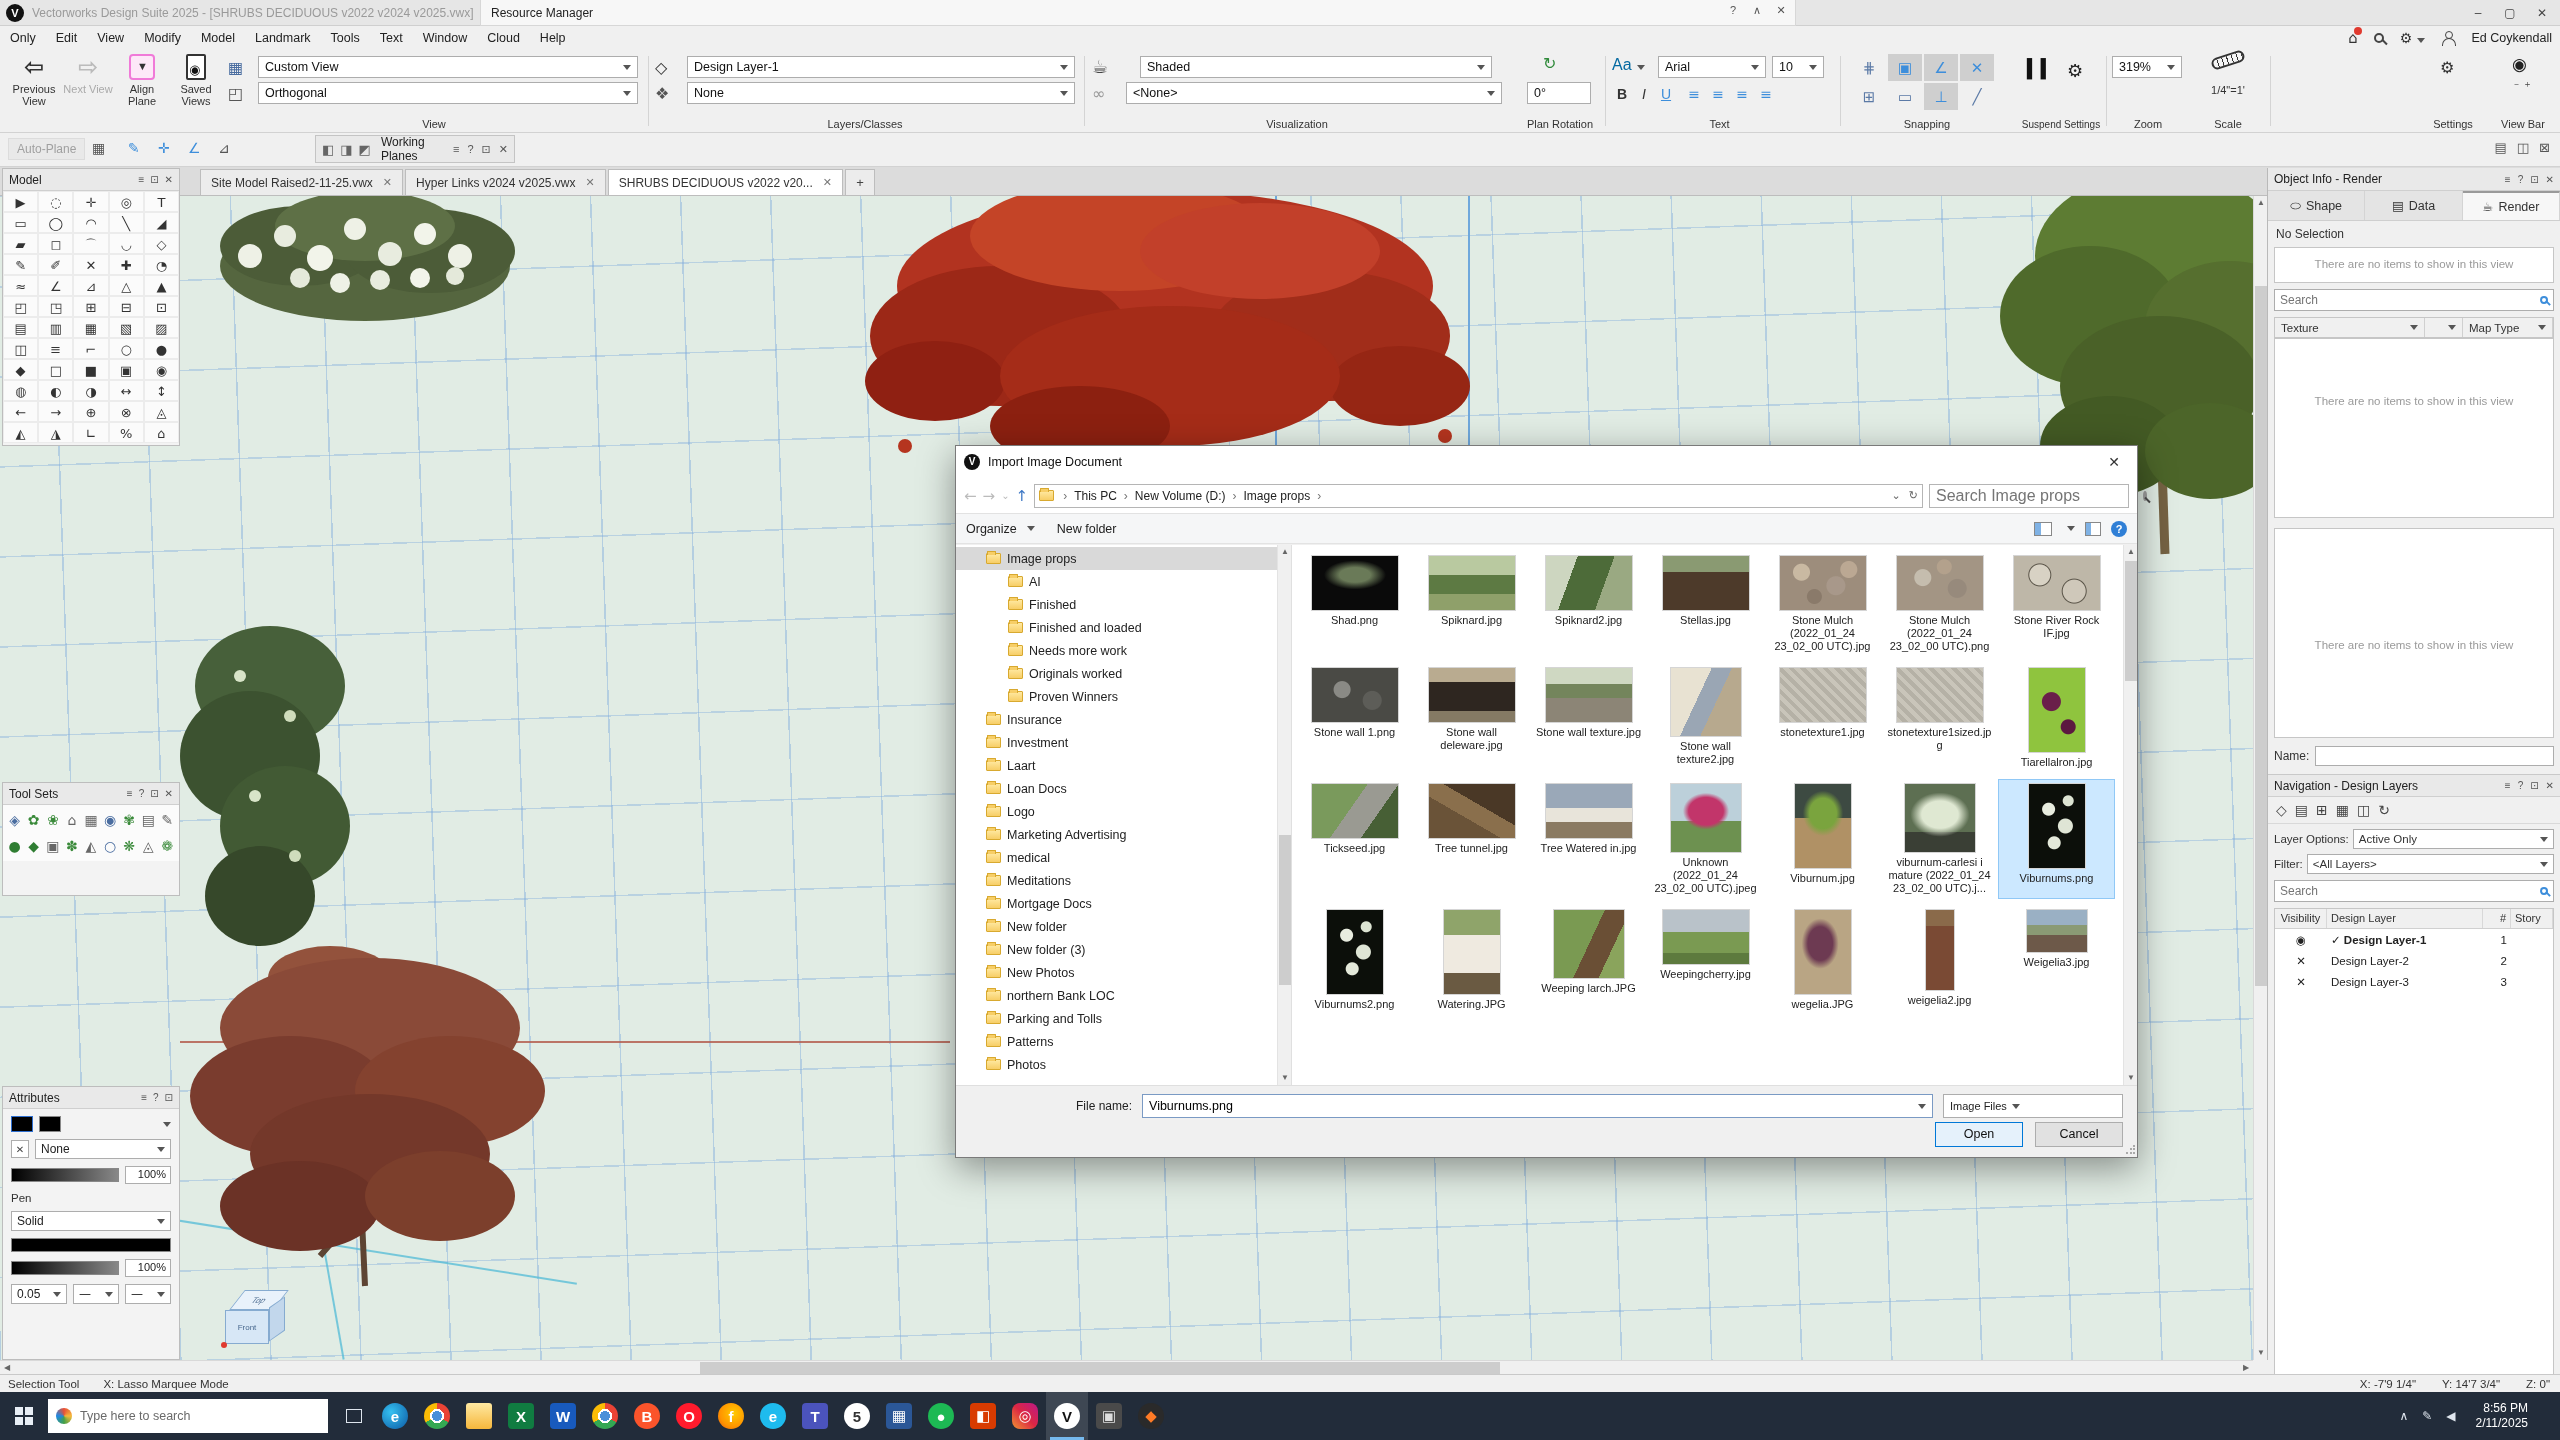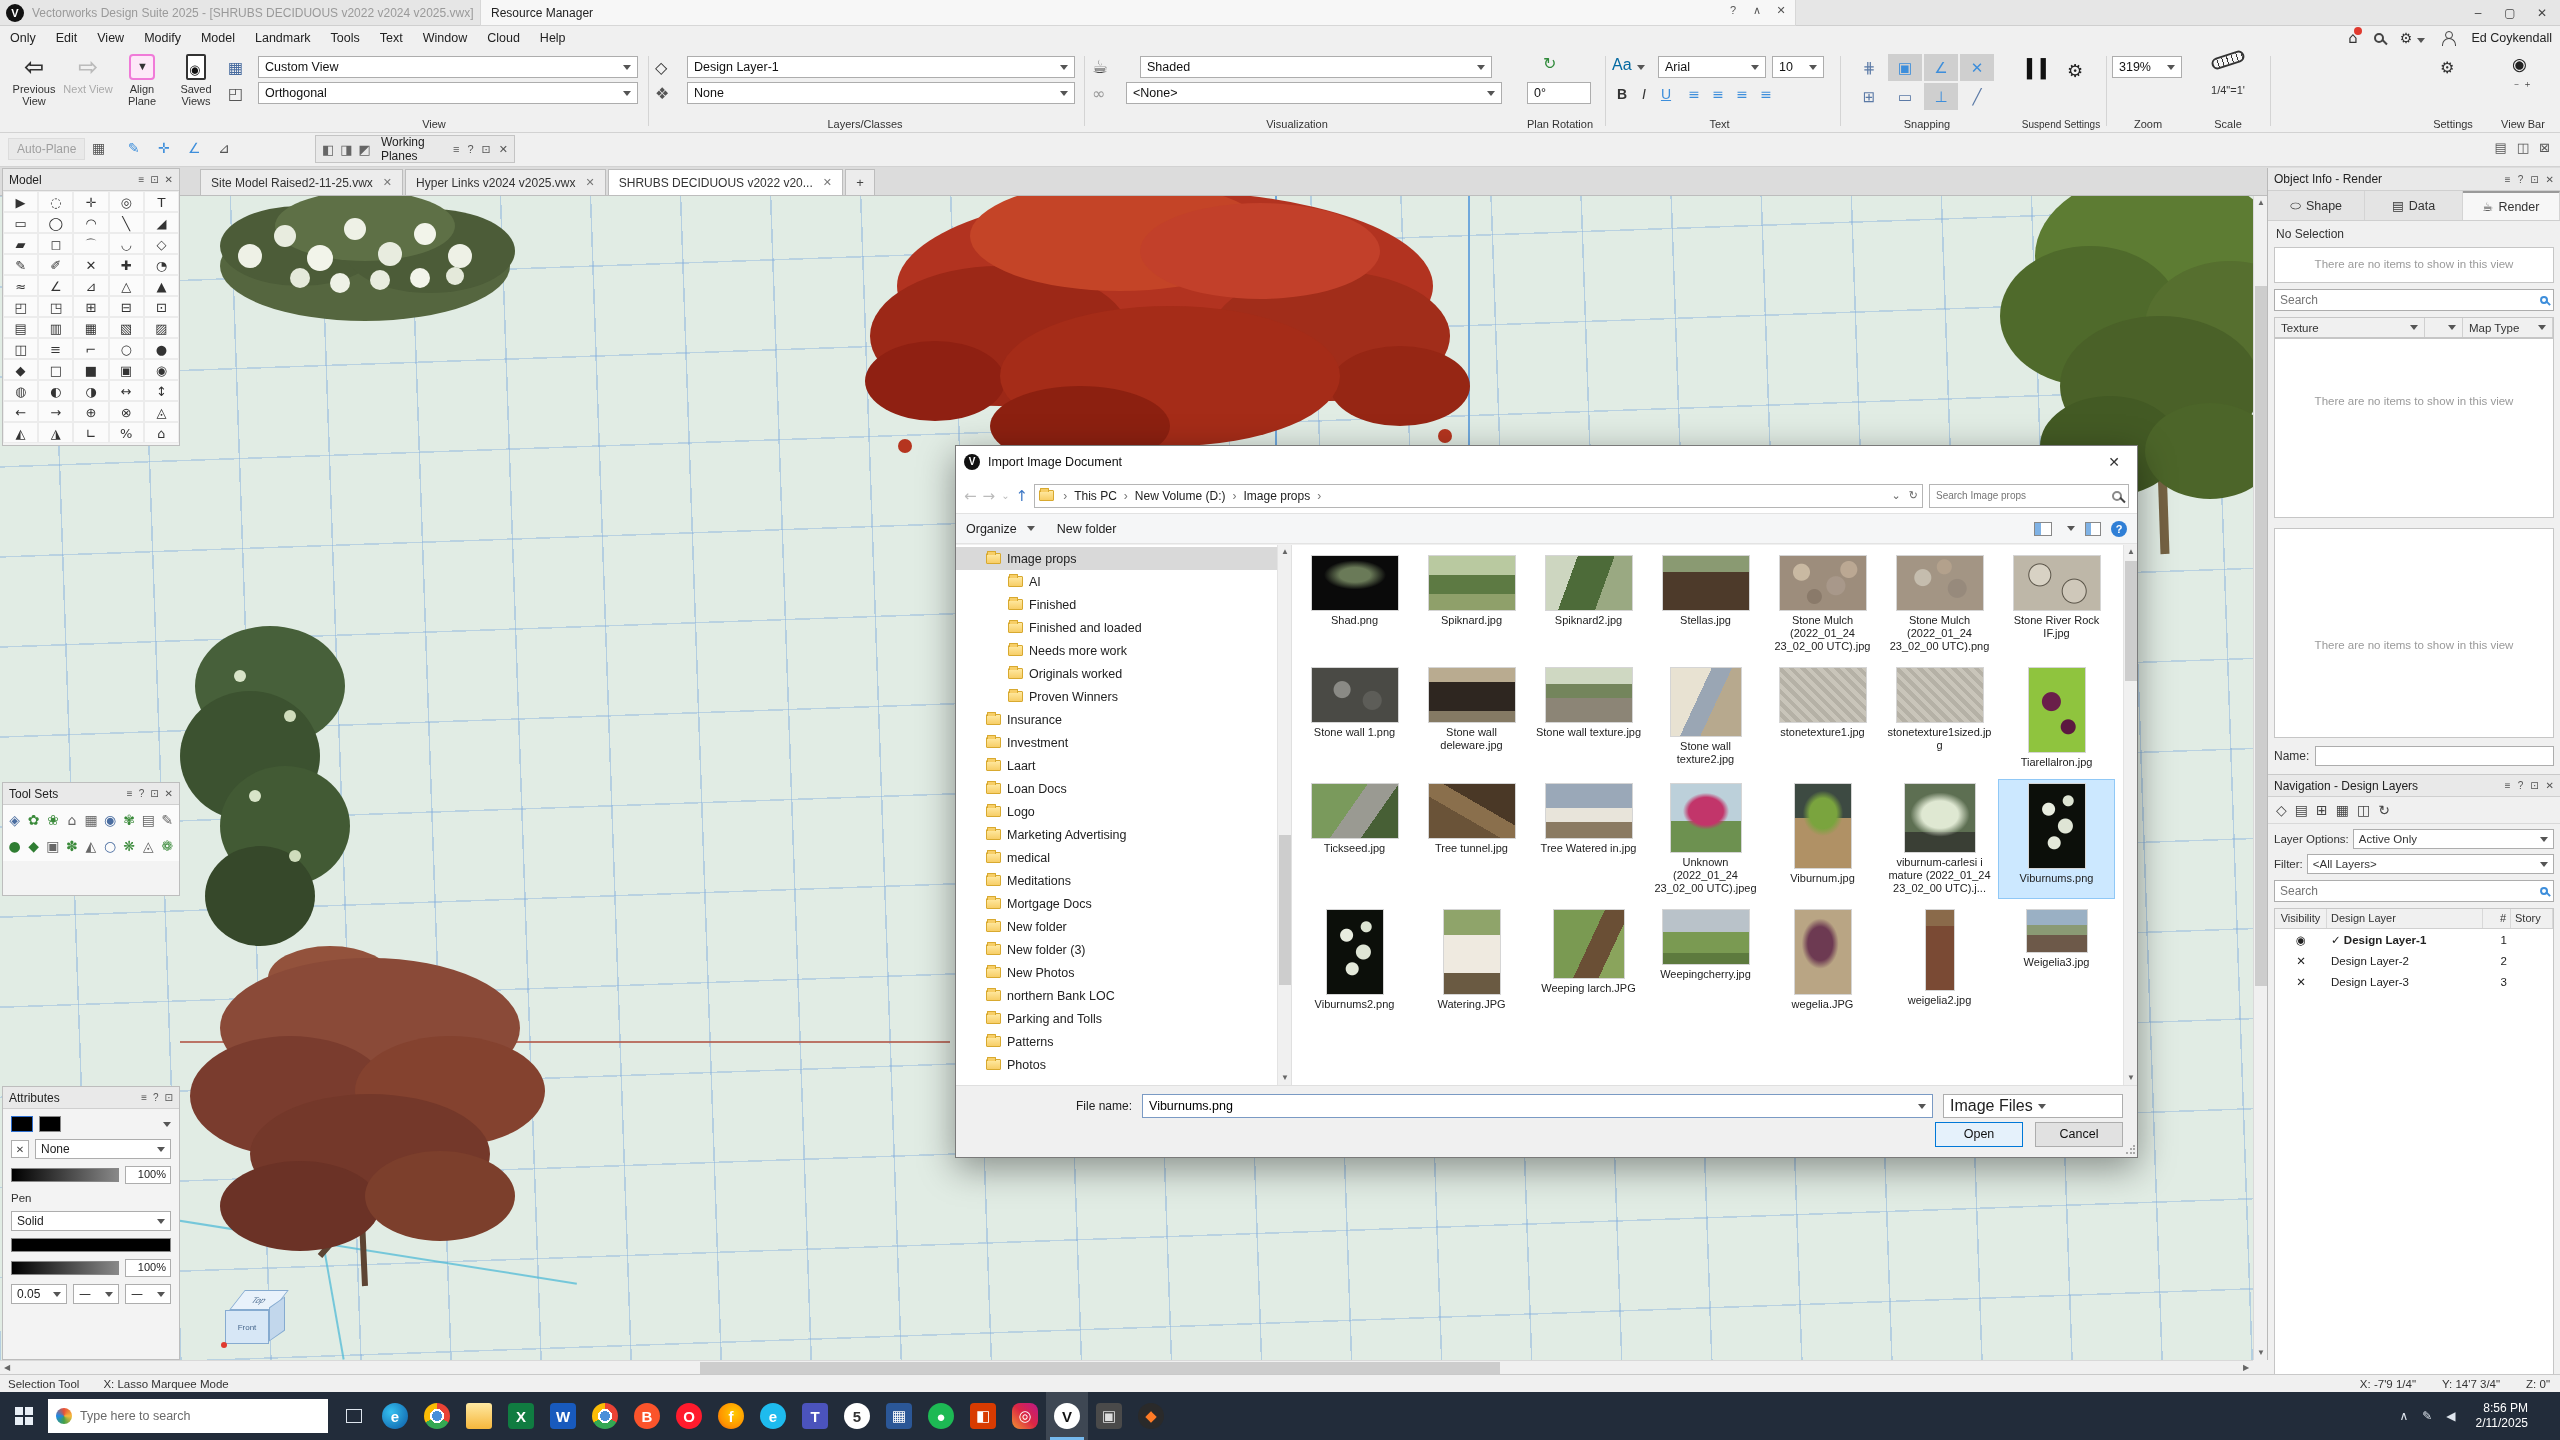--- a/index.html
+++ b/index.html
@@ -134,21 +134,21 @@
 #dlg-title .dclose{margin-left:auto;font-size:14px;color:#333;width:30px;text-align:center}
 #dlg-nav{height:36px;display:flex;align-items:center;padding:0 8px;gap:6px;background:#fff;border-bottom:1px solid #e2e2e2}
 .dnavbtn{font-size:15px;color:#bbb}
 #crumbbar{flex:1;height:24px;border:1px solid #b5b5b5;background:#fff;display:flex;align-items:center;padding:0 4px;font-size:12px;color:#222}
 #crumbbar .fold-ic{margin-right:2px}
 .crumb{display:flex;align-items:center;white-space:nowrap}
 .crumb::before{content:"›";color:#777;margin:0 7px;font-size:12px}
 #crumbbar .endchev{color:#777;margin-left:7px}
 #crumbbar .bar-right{margin-left:auto;display:flex;gap:8px;color:#666;font-size:11px}
 #dlg-search{width:200px;height:24px;border:1px solid #b5b5b5;background:#fff;display:flex;align-items:center;padding:0 6px}
-#dlg-search input{flex:1;border:none;outline:none;font-size:10px;color:#777;background:transparent}
+#dlg-search input{flex:1;border:none;outline:none;font-size:16px;color:#777;background:transparent}
 #dlg-cmd{height:30px;background:#f5f6f7;border-bottom:1px solid #e3e3e3;display:flex;align-items:center;padding:0 10px;font-size:12.5px;color:#1a66a8}
 #dlg-cmd .cmd{margin-right:22px;display:flex;align-items:center;gap:5px;color:#222}
 #dlg-cmd .cmd-right{margin-left:auto;display:flex;align-items:center;gap:10px}
 .viewic{width:18px;height:14px;border:1px solid #888;background:linear-gradient(90deg,#7fb2e5 0 6px,#fff 6px)}
 .viewic2{width:16px;height:14px;border:1px solid #888;background:linear-gradient(90deg,#7fb2e5 0 5px,#fff 5px)}
 .helpdot{width:16px;height:16px;border-radius:50%;background:#2f7fd6;color:#fff;font-size:11px;text-align:center;line-height:16px;font-weight:bold}
 #dlg-body{position:absolute;left:0;top:99px;right:0;bottom:72px;background:#fff;display:flex}
 #dlg-tree{width:336px;border-right:1px solid #e0e0e0;overflow:hidden;position:relative;padding-top:2px}
 .trow{height:23px;display:flex;align-items:center;font-size:12.5px;color:#222;white-space:nowrap}
 .trow.selected{background:#d9d9d9}
@@ -190,21 +190,21 @@
 .t-purpleshrub{background:radial-gradient(ellipse 55% 50% at 45% 40%,#6d3a52 0 40%,transparent 60%),#b9a584}
 .t-mulchshrub{background:linear-gradient(#8a6a4a 0 20%,#7a4a34 20%)}
 .t-landscape{background:linear-gradient(#9ab0c4 0 35%,#8a9a74 35% 60%,#6d5949 60%)}
 #files-scroll{position:absolute;right:0;top:0;width:14px;height:100%;background:#f0f0f0;border-left:1px solid #e3e3e3}
 #files-scroll .thumb{position:absolute;left:1px;top:16px;width:12px;height:120px;background:#cdcdcd}
 #dlg-footer{position:absolute;left:0;bottom:0;width:100%;height:72px;background:#f0f0f0;border-top:1px solid #dfdfdf}
 #fnrow{position:absolute;left:120px;top:8px;right:14px;height:24px;display:flex;align-items:center;gap:10px}
 #fnrow .fnlabel{font-size:12px;color:#222;white-space:nowrap}
 #fnrow .fninput{flex:1;height:24px;border:1px solid #7a9ac4;background:#fff;display:flex;align-items:center;padding:0 6px}
 #fnrow .fninput input{flex:1;border:none;outline:none;font-size:12.5px}
-#ftype{width:180px;height:24px;background:#fff;border:1px solid #adadad;display:flex;align-items:center;padding:0 6px;font-size:16px}
+#ftype{width:180px;height:24px;background:#fff;border:1px solid #adadad;display:flex;align-items:center;padding:0 6px;font-size:11px}
 #btnrow{position:absolute;right:14px;bottom:10px;display:flex;gap:12px}
 .dbtn{width:88px;height:25px;font-size:12.5px;text-align:center;line-height:23px}
 #open-btn{background:#e5f1fb;border:1px solid #0078d7;color:#111}
 #cancel-btn{background:#e1e1e1;border:1px solid #adadad;color:#111}
 .grip{position:absolute;right:2px;bottom:2px;width:10px;height:10px;background:radial-gradient(circle at 2px 8px,#aaa 0 1.2px,transparent 1.5px),radial-gradient(circle at 6px 8px,#aaa 0 1.2px,transparent 1.5px),radial-gradient(circle at 6px 4px,#aaa 0 1.2px,transparent 1.5px),radial-gradient(circle at 9px 8px,#aaa 0 1.2px,transparent 1.5px),radial-gradient(circle at 9px 4px,#aaa 0 1.2px,transparent 1.5px),radial-gradient(circle at 9px 1px,#aaa 0 1.2px,transparent 1.5px)}
 
 #statusbar{position:absolute;left:0;top:1374px;width:2560px;height:18px;background:#f0f0f0;border-top:1px solid #c9c9c9;display:flex;align-items:center;font-size:11.5px;color:#333}
 #statusbar .stool{margin-left:8px}
 #statusbar .shint{margin-left:24px}
 #statusbar .coords{margin-left:auto;margin-right:10px;display:flex;gap:26px}

